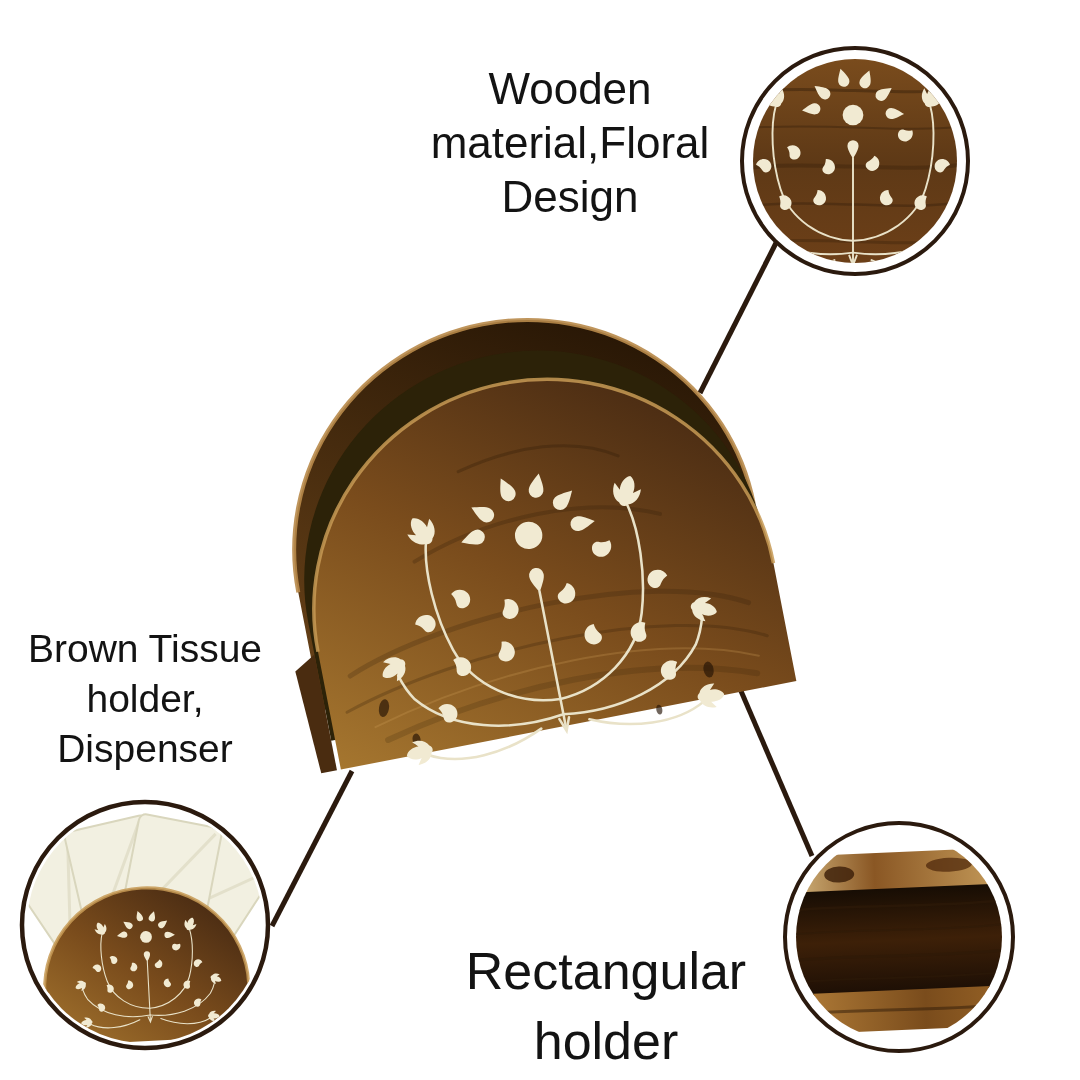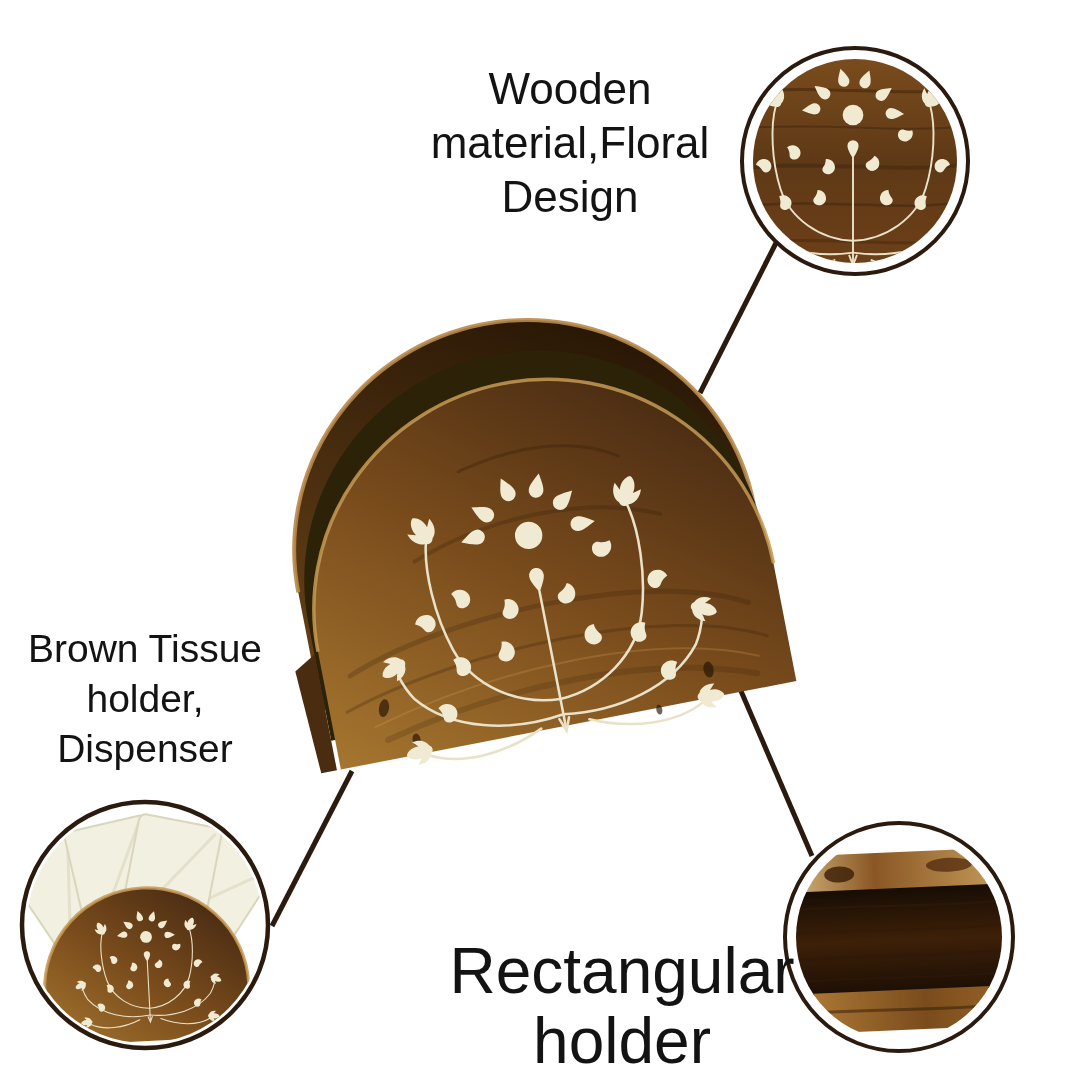--- a/index.html
+++ b/index.html
@@ -4,21 +4,21 @@
 <style>
   html,body{margin:0;padding:0;background:#ffffff;}
   .stage{
     position:relative;width:1080px;height:1080px;background:#ffffff;
     overflow:hidden;font-family:"Liberation Sans", sans-serif;
   }
   .stage svg{position:absolute;left:0;top:0;}
   .callout{position:absolute;text-align:center;color:#131313;}
   .co-top{left:379px;top:62px;width:382px;font-size:44px;line-height:54px;}
   .co-left{left:0px;top:624px;width:290px;font-size:39px;line-height:50px;}
-  .co-bottom{left:448px;top:936px;width:348px;font-size:64px;line-height:70px;}
+  .co-bottom{left:432px;top:936px;width:348px;font-size:52px;line-height:70px;}
   .connector{stroke:#2b1a0e;stroke-width:5;}
   .ring{fill:none;stroke:#2b1a0e;}
   .inlay{fill:#f1ead2;}
   .stem{stroke:#e9e2c8;stroke-width:2.6;fill:none;stroke-linecap:round;}
   .grain{fill:none;stroke:#2e1a08;stroke-linecap:round;}
   .grainlight{fill:none;stroke:#d2a45c;stroke-linecap:round;}
   .knot{fill:#241204;opacity:.65;}
   .napkin{fill:#f2f0e1;stroke:#d9d6bd;stroke-width:2;}
   .fold{stroke:#e3e0cb;stroke-width:3;fill:none;}
 </style>

